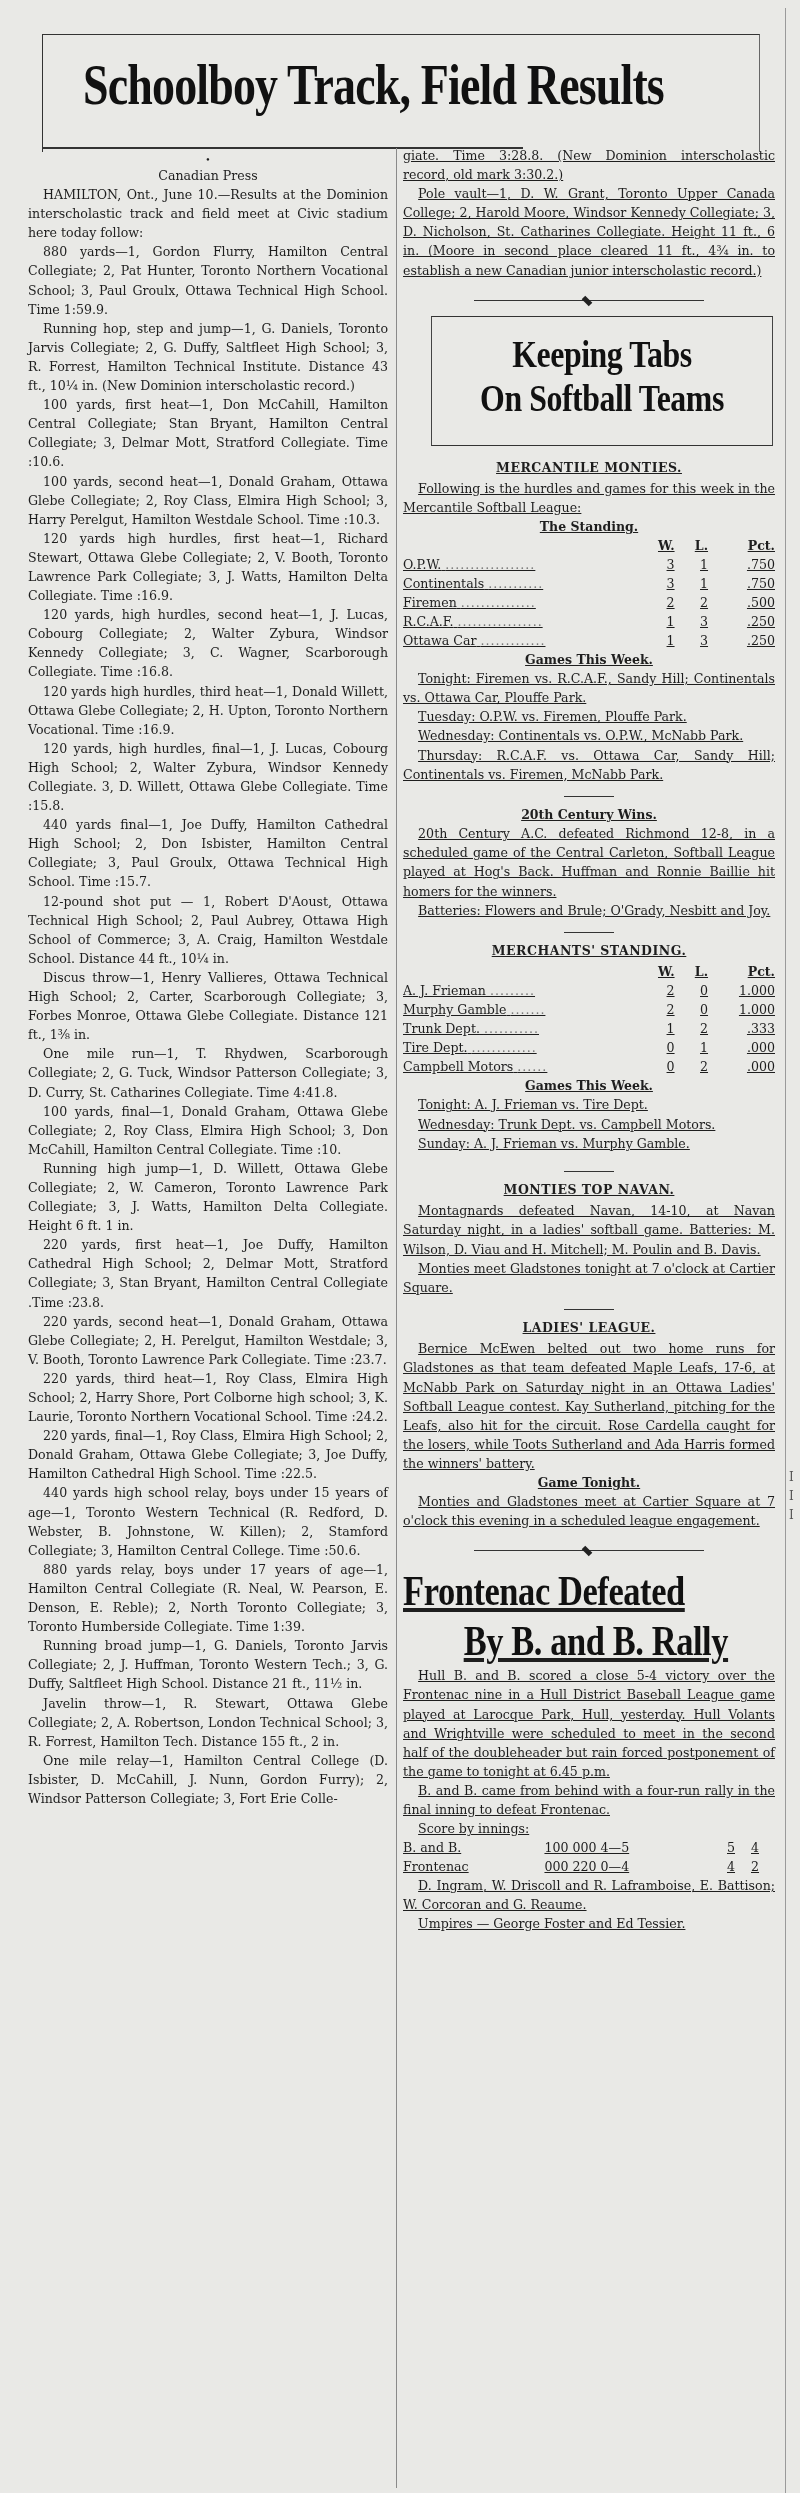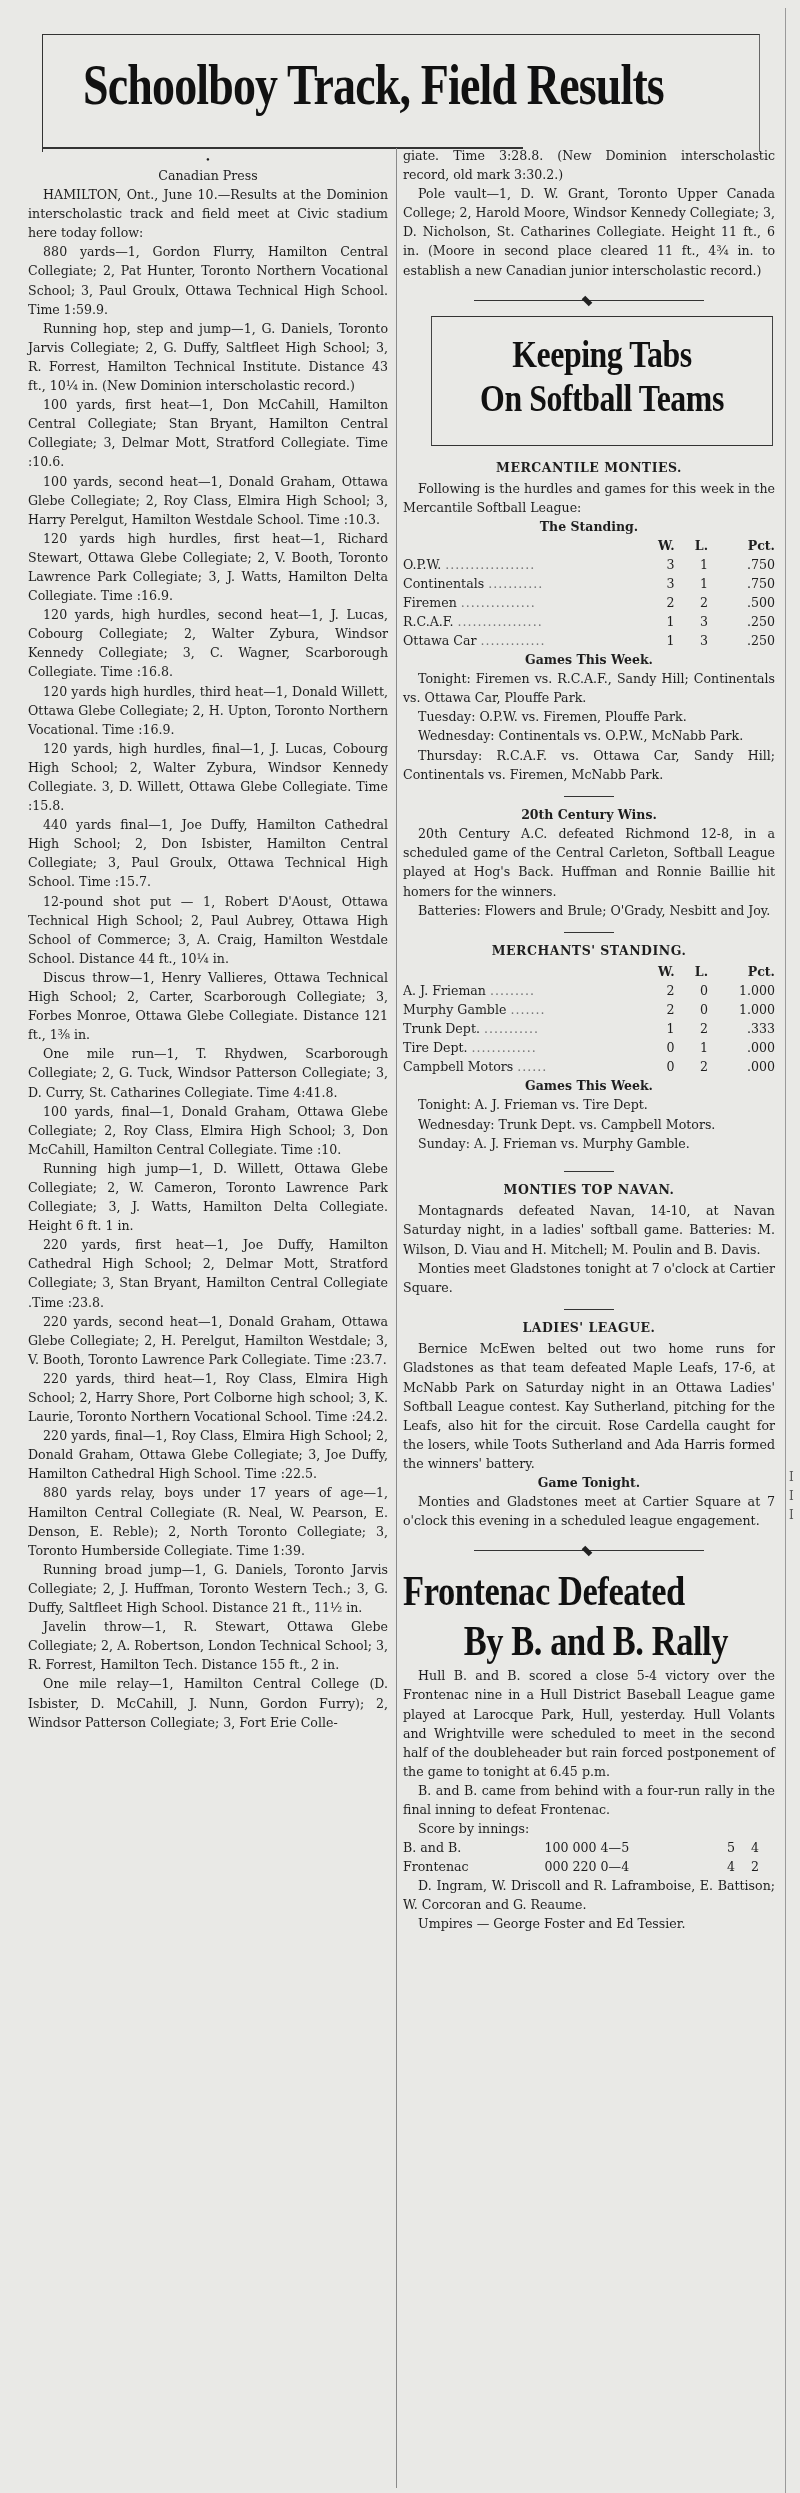--- a/index.html
+++ b/index.html
@@ -23,21 +23,21 @@
     position: absolute; left: 40px; top: 18px; width: 640px;
     font-family: "Liberation Serif", "DejaVu Serif", serif;
     font-weight: bold; font-size: 56px; letter-spacing: -1px;
     transform: scaleX(0.82); transform-origin: left top;
     white-space: nowrap; color: #111;
   }
 
   
   .col { position: absolute; font-size: 12.6px; line-height: 19.1px; text-align: justify; }
   .col-left { left: 28px; top: 146px; width: 360px; }
-  .col-right { left: 403px; top: 138px; width: 372px; }
+  .col-right { left: 403px; top: 138px; width: 372px; text-decoration: underline; }
   .rule-v { position: absolute; width: 1px; background: #8a8a8a; }
   .rule-v.mid { left: 396px; top: 140px; height: 2340px; }
   .rule-v.right { left: 785px; top: 0px; height: 2493px; background: #9a9a9a; }
 
   p { margin: 0; text-indent: 1.2em; }
   .dateline-src { text-align: center; text-indent: 0; }
   .dot-center { text-align: center; text-indent: 0; height: 12px; font-size: 9px; line-height: 12px; }
   .small-caps-head { text-align: center; text-indent: 0; font-weight: bold; letter-spacing: 0.5px; font-size: 12.5px; margin: 4px 0 2px; }
   .sub-head { text-align: center; text-indent: 0; font-weight: bold; font-size: 12.5px; }
   .short-rule { width: 50px; height: 1.5px; background: #333; margin: 12px auto 8px; }
@@ -105,20 +105,21 @@
     <p>440 yards final—1, Joe Duffy, Hamilton Cathedral High School; 2, Don Isbister, Hamilton Central Collegiate; 3, Paul Groulx, Ottawa Technical High School. Time :15.7.</p>
     <p>12-pound shot put — 1, Robert D'Aoust, Ottawa Technical High School; 2, Paul Aubrey, Ottawa High School of Commerce; 3, A. Craig, Hamilton Westdale School. Distance 44 ft., 10¼ in.</p>
     <p>Discus throw—1, Henry Vallieres, Ottawa Technical High School; 2, Carter, Scarborough Collegiate; 3, Forbes Monroe, Ottawa Glebe Collegiate. Distance 121 ft., 1⅜ in.</p>
     <p>One mile run—1, T. Rhydwen, Scarborough Collegiate; 2, G. Tuck, Windsor Patterson Collegiate; 3, D. Curry, St. Catharines Collegiate. Time 4:41.8.</p>
     <p>100 yards, final—1, Donald Graham, Ottawa Glebe Collegiate; 2, Roy Class, Elmira High School; 3, Don McCahill, Hamilton Central Collegiate. Time :10.</p>
     <p>Running high jump—1, D. Willett, Ottawa Glebe Collegiate; 2, W. Cameron, Toronto Lawrence Park Collegiate; 3, J. Watts, Hamilton Delta Collegiate. Height 6 ft. 1 in.</p>
     <p>220 yards, first heat—1, Joe Duffy, Hamilton Cathedral High School; 2, Delmar Mott, Stratford Collegiate; 3, Stan Bryant, Hamilton Central Collegiate .Time :23.8.</p>
     <p>220 yards, second heat—1, Donald Graham, Ottawa Glebe Collegiate; 2, H. Perelgut, Hamilton Westdale; 3, V. Booth, Toronto Lawrence Park Collegiate. Time :23.7.</p>
     <p>220 yards, third heat—1, Roy Class, Elmira High School; 2, Harry Shore, Port Colborne high school; 3, K. Laurie, Toronto Northern Vocational School. Time :24.2.</p>
     <p>220 yards, final—1, Roy Class, Elmira High School; 2, Donald Graham, Ottawa Glebe Collegiate; 3, Joe Duffy, Hamilton Cathedral High School. Time :22.5.</p>
+    <p>440 yards high school relay, boys under 15 years of age—1, Toronto Western Technical (R. Redford, D. Webster, B. Johnstone, W. Killen); 2, Stamford Collegiate; 3, Hamilton Central College. Time :50.6.</p>
     <p>880 yards relay, boys under 17 years of age—1, Hamilton Central Collegiate (R. Neal, W. Pearson, E. Denson, E. Reble); 2, North Toronto Collegiate; 3, Toronto Humberside Collegiate. Time 1:39.</p>
     <p>Running broad jump—1, G. Daniels, Toronto Jarvis Collegiate; 2, J. Huffman, Toronto Western Tech.; 3, G. Duffy, Saltfleet High School. Distance 21 ft., 11½ in.</p>
     <p>Javelin throw—1, R. Stewart, Ottawa Glebe Collegiate; 2, A. Robertson, London Technical School; 3, R. Forrest, Hamilton Tech. Distance 155 ft., 2 in.</p>
     <p>One mile relay—1, Hamilton Central College (D. Isbister, D. McCahill, J. Nunn, Gordon Furry); 2, Windsor Patterson Collegiate; 3, Fort Erie Colle-</p>
   </div>
 
   <div class="col col-right">
     <p style="text-indent:0">giate. Time 3:28.8. (New Dominion interscholastic record, old mark 3:30.2.)</p>
     <p>Pole vault—1, D. W. Grant, Toronto Upper Canada College; 2, Harold Moore, Windsor Kennedy Collegiate; 3, D. Nicholson, St. Catharines Collegiate. Height 11 ft., 6 in. (Moore in second place cleared 11 ft., 4¾ in. to establish a new Canadian junior interscholastic record.)</p>
 

